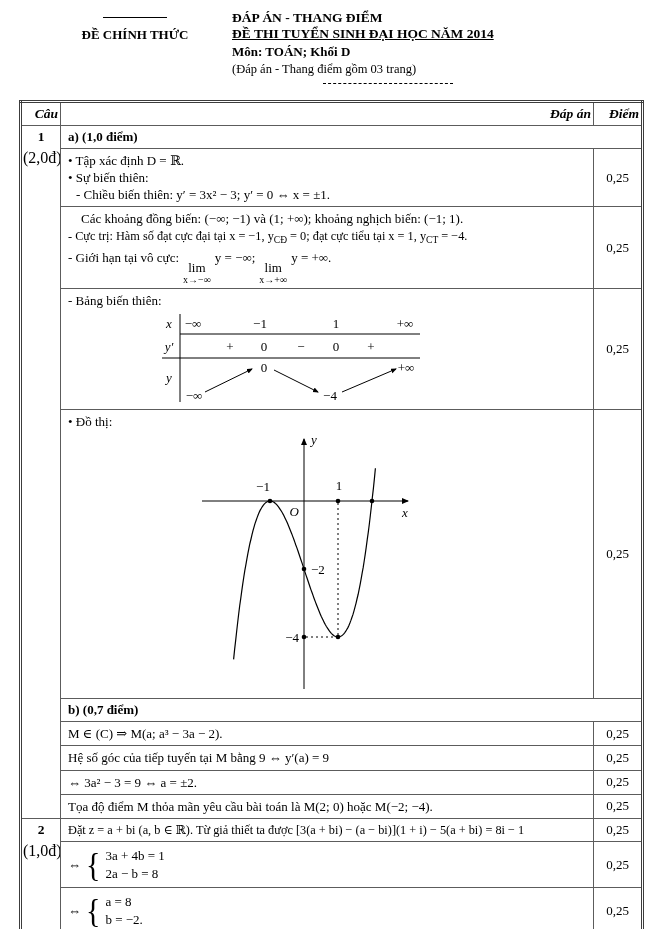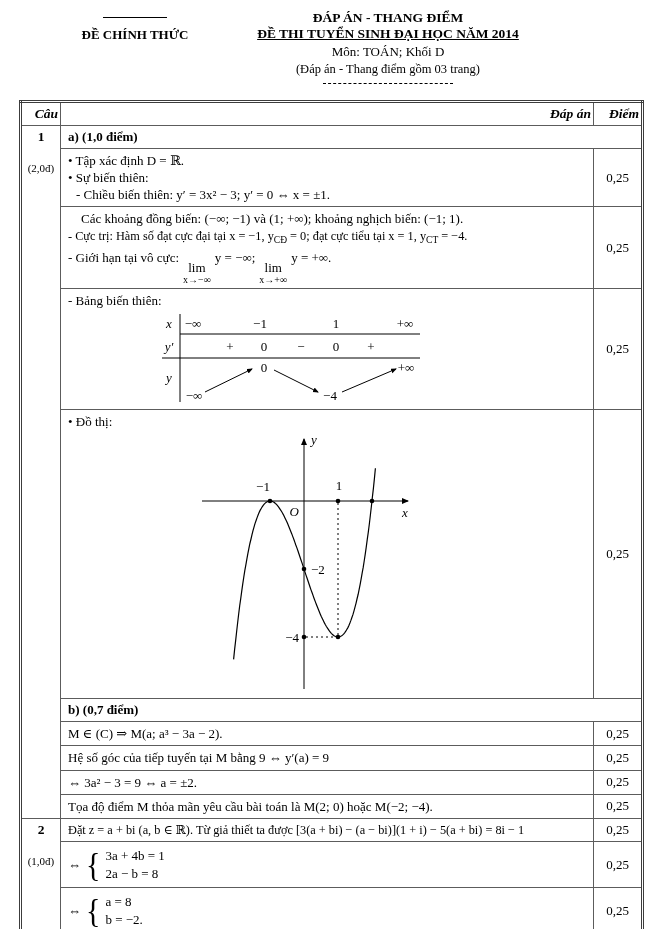--- a/index.html
+++ b/index.html
@@ -6,36 +6,36 @@
   body {
     width:660px; height:929px; background:#ffffff; color:#000;
     font-family:"Liberation Serif","DejaVu Serif",serif; font-size:13px;
     overflow:hidden;
   }
   
   .hdr { position:relative; height:100px; }
   .hdr-left { position:absolute; left:26px; top:12px; width:218px; text-align:center;
               font-weight:bold; font-size:13px; }
   .hdr-left .rule { width:64px; border-top:1.5px solid #000; margin:5px auto 9px; }
-  .hdr-right { position:absolute; left:232px; top:10px; width:312px; text-align:center; }
+  .hdr-right { position:absolute; left:232px; top:10px; width:312px; text-align:left; }
   .t1,.t2 { font-weight:bold; font-size:13.5px; }
   .t2 { margin-top:0;text-decoration:underline; }
-  .t3 { font-weight:normal; font-size:13px; margin-top:2px; }
+  .t3 { font-weight:bold; font-size:13px; margin-top:2px; }
   .t4 { font-size:12.5px; margin-top:2px; }
   .dashrule { width:130px; margin:6px auto 0; border-top:1px dashed #000; }
   
   table.ans { border-collapse:collapse; table-layout:fixed; margin-left:19px;
               width:622px; border:3px double #3c3c3c; }
   td { border:1px solid #5c5c5c; padding:3px 7px; vertical-align:middle;
        overflow:hidden; }
   tr.head td { text-align:right; font-weight:bold; font-style:italic;
                font-size:13.5px; padding:3px 2px; }
   td.qcell { text-align:center; vertical-align:top; padding:3px 1px; }
   .qnum { font-weight:bold; font-size:13.5px; }
-  .qtot { font-size:11px; margin-top:17px; }
+  .qtot { font-size:16px; margin-top:4px; }
   td.part { font-weight:bold; }
   td.pts  { text-align:center; }
   .ln { line-height:1.32; white-space:nowrap; }
   .ind { padding-left:13px; }
   .ind2 { padding-left:8px; }
   .tight { font-size:12.3px; }
   sub.vsub { font-size:9.5px; }
   .lim { display:inline-flex; flex-direction:column; align-items:center;
          vertical-align:-0.8em; line-height:1; margin:0 4px; }
   .lim .ls { font-size:10px; margin-top:1px; }

